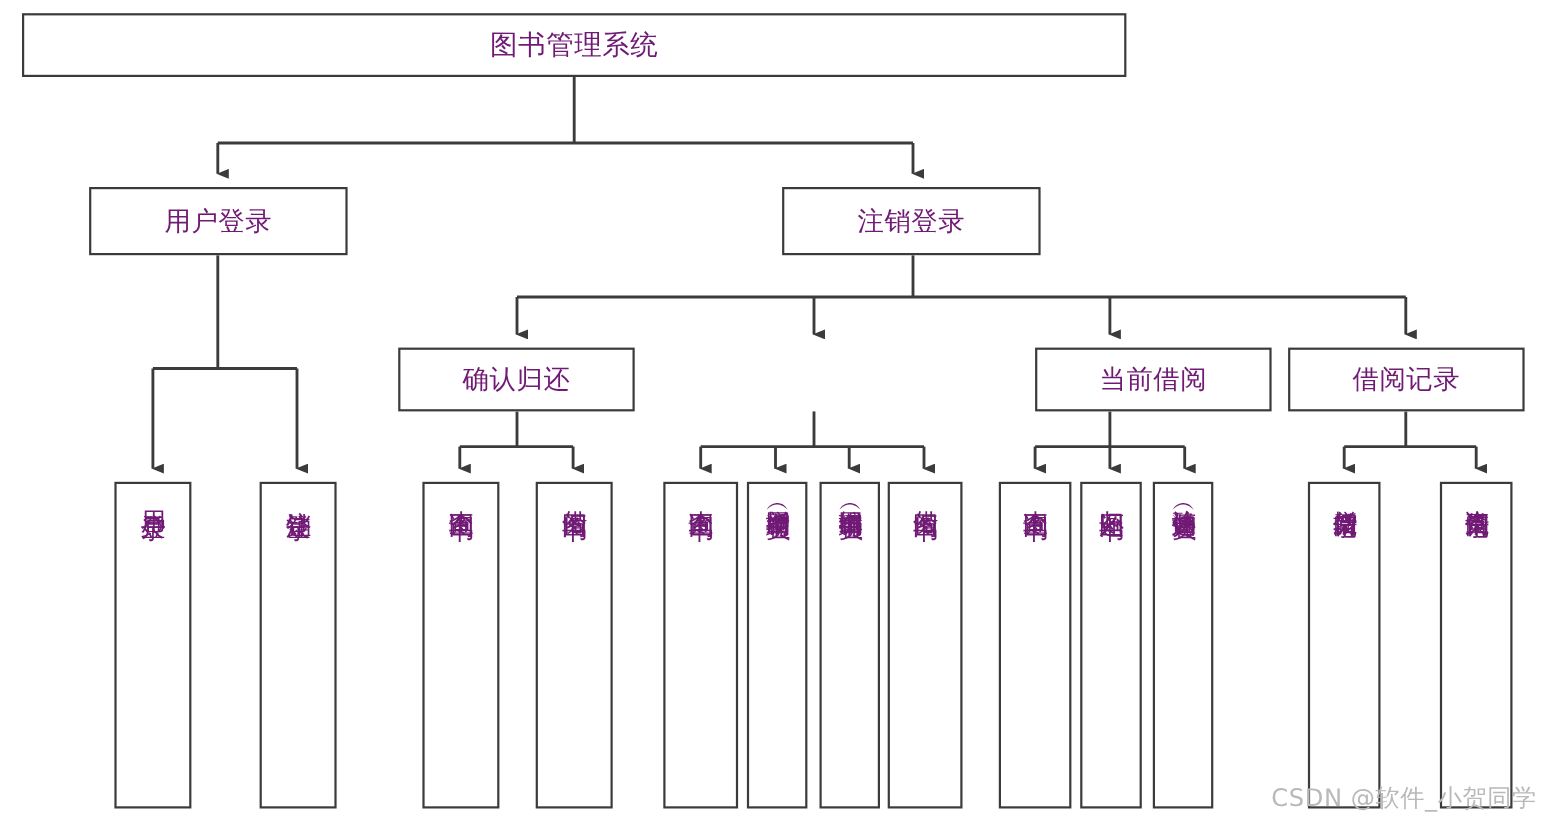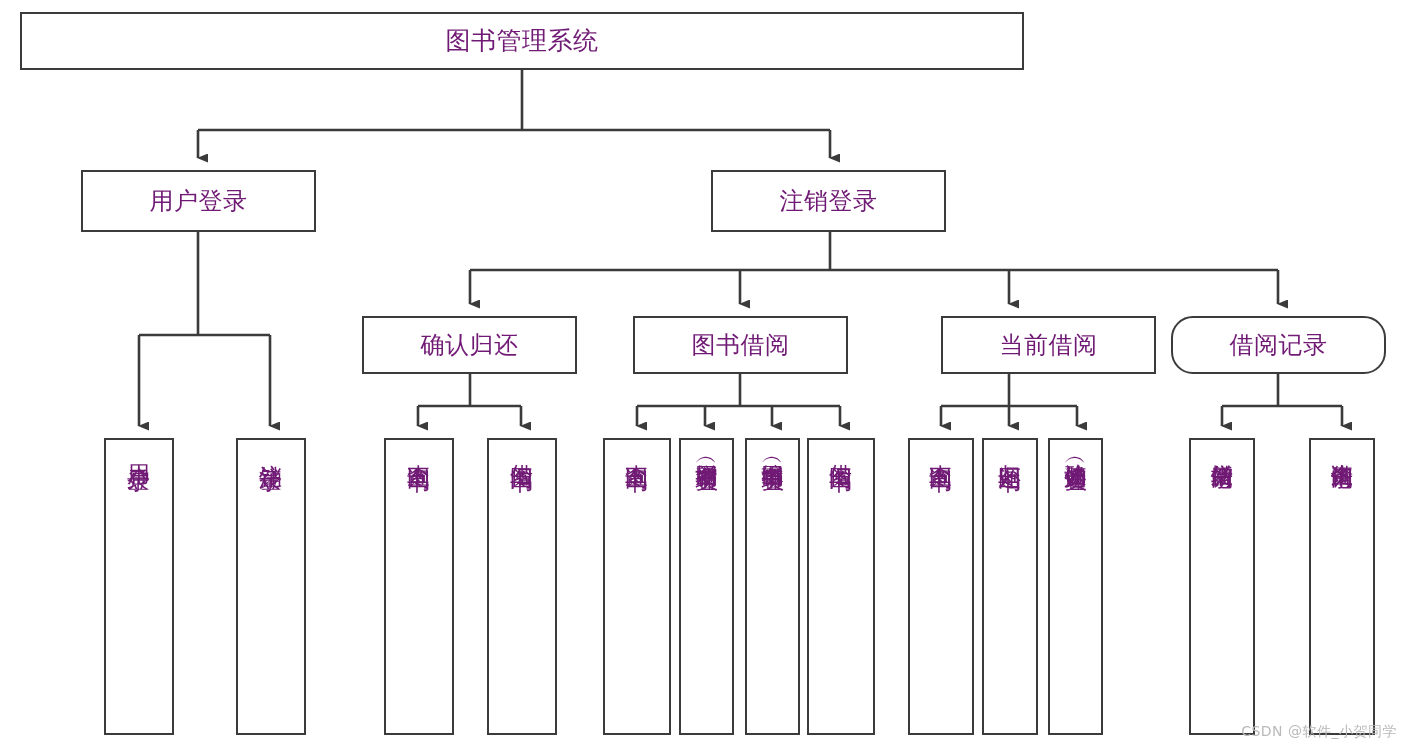--- a/index.html
+++ b/index.html
@@ -64,21 +64,21 @@
   }
   .node.leaf.tall .label {
     font-size: 22px;
     line-height: 1.18;
     letter-spacing: 1px;
   }
   #watermark {
     position: absolute;
     right: 8px;
     bottom: 6px;
-    font-size: 14px;
+    font-size: 22px;
     color: #b9b9b9;
     letter-spacing: 0.5px;
     z-index: 5;
     white-space: nowrap;
   }
 </style>
 </head>
 <body>
 
 <div id="canvas">
@@ -140,27 +140,24 @@
   <div class="node h" style="left:81px; top:170px; width:235px; height:62px;">
     <span class="label">用户登录</span>
   </div>
   <div class="node h" style="left:711px; top:170px; width:235px; height:62px;">
     <span class="label">注销登录</span>
   </div>
 
   <div class="node h" style="left:362px; top:316px; width:215px; height:58px;">
     <span class="label">确认归还</span>
   </div>
-  <div class="node h" style="left:633px; top:316px; width:215px; height:58px;">
-    <span class="label">图书借阅</span>
-  </div>
   <div class="node h" style="left:902px; top:316px; width:215px; height:58px;margin-left:39px;">
     <span class="label">当前借阅</span>
   </div>
-  <div class="node h" style="left:1171px; top:316px; width:215px; height:58px;border-radius:22px;">
+  <div class="node h" style="left:1171px; top:316px; width:215px; height:58px;">
     <span class="label">借阅记录</span>
   </div>
 
   <div class="node leaf" style="left:104px; top:438px; width:70px; height:297px;">
     <span class="label">用户登录</span>
   </div>
   <div class="node leaf" style="left:236px; top:438px; width:70px; height:297px;">
     <span class="label">注销登录</span>
   </div>
 

